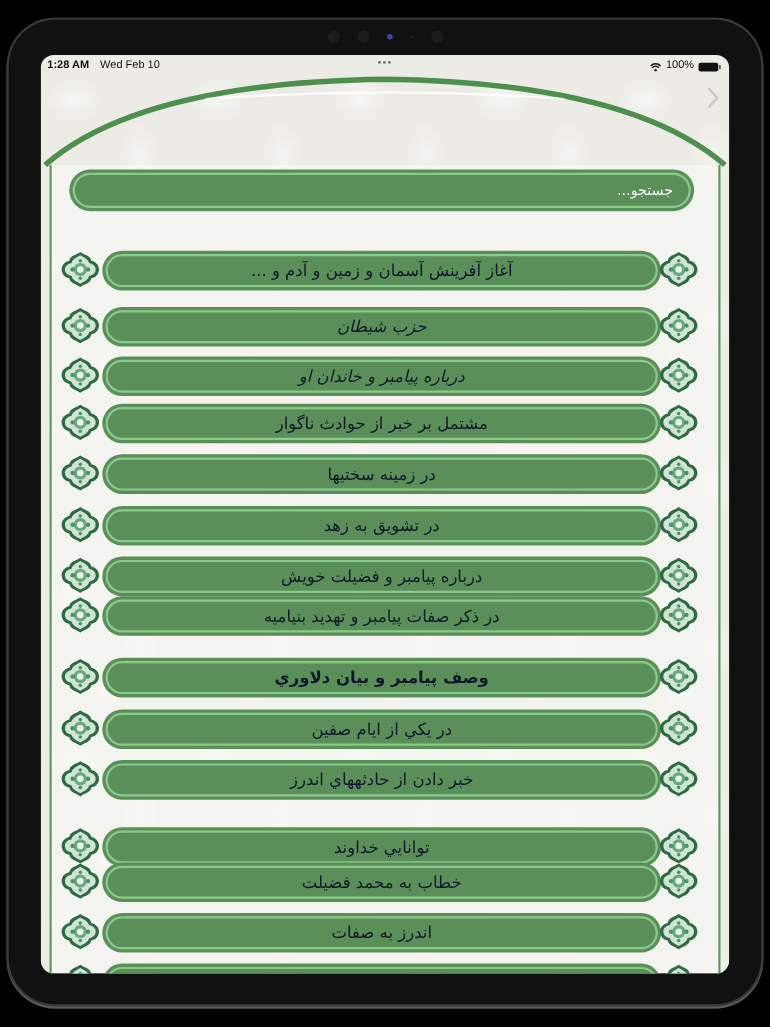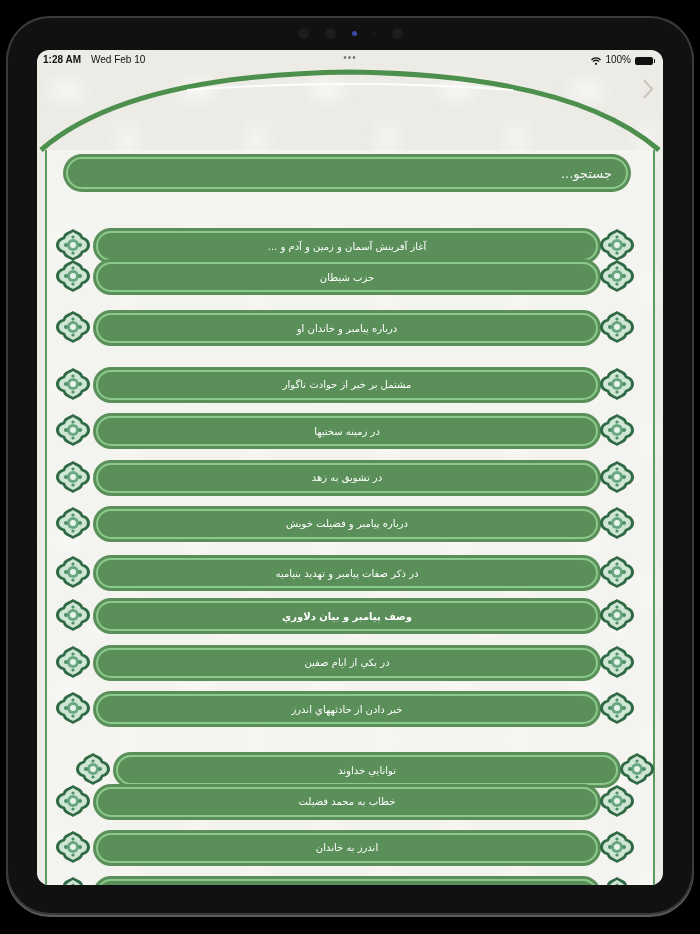--- a/index.html
+++ b/index.html
@@ -52,21 +52,21 @@
     .list { position: absolute; left: 0; right: 0; top: 176px; z-index: 3; }
     .row { position: absolute; left: 0; right: 0; height: 38px; }
     .item {
       position: absolute; left: 56px; width: 508px; top: 2px; height: 36px;
       background: #5a8f5a; border-radius: 18px; padding: 3px;
       cursor: pointer;
     }
     .item-inner {
       width: 100%; height: 100%; border: 2px solid #8cca8c; border-radius: 15px;
       display: flex; align-items: center; justify-content: center;
-      color: #ffffff; font-size: 10px; direction: rtl; white-space: nowrap;
+      color: #0f172a; font-size: 15px; direction: rtl; white-space: nowrap;
     }
     .orn { position: absolute; top: 2px; width: 36px; height: 34px; }
     .orn.left { left: 18px; }
     .orn.right { left: 562px; }
   </style>
 </head>
 <body>
 
 <div class="device">
   <div class="camera-bar">
@@ -135,21 +135,21 @@
     <path d="M18 4 C21 6 25 7 26 11 C30 12 32 14 32 17 C32 20 30 22 26 23 C25 27 21 28 18 30 C15 28 11 27 10 23 C6 22 4 20 4 17 C4 14 6 12 10 11 C11 7 15 6 18 4 Z" fill="#cfe6d4"></path>
     <circle cx="18" cy="17" r="6" fill="#6aa882"></circle>
     <circle cx="18" cy="17" r="3" fill="#e8f4ea"></circle>
     <circle cx="11" cy="17" r="2" fill="#4f8f66"></circle>
     <circle cx="25" cy="17" r="2" fill="#4f8f66"></circle>
     <circle cx="18" cy="9" r="1.6" fill="#4f8f66"></circle>
     <circle cx="18" cy="25" r="1.6" fill="#4f8f66"></circle>
   </svg>
 </span>
       </div>
-      <div class="row" style="top: 31px;">
+      <div class="row" style="top: 51px; font-style: italic;">
         <span class="orn left">
   <svg viewBox="0 0 36 34">
     <path d="M18 1 C22 4 27 4 28 9 C33 10 35 14 35 17 C35 20 33 24 28 25 C27 30 22 30 18 33 C14 30 9 30 8 25 C3 24 1 20 1 17 C1 14 3 10 8 9 C9 4 14 4 18 1 Z" fill="#2f6a45"></path>
     <path d="M18 4 C21 6 25 7 26 11 C30 12 32 14 32 17 C32 20 30 22 26 23 C25 27 21 28 18 30 C15 28 11 27 10 23 C6 22 4 20 4 17 C4 14 6 12 10 11 C11 7 15 6 18 4 Z" fill="#cfe6d4"></path>
     <circle cx="18" cy="17" r="6" fill="#6aa882"></circle>
     <circle cx="18" cy="17" r="3" fill="#e8f4ea"></circle>
     <circle cx="11" cy="17" r="2" fill="#4f8f66"></circle>
     <circle cx="25" cy="17" r="2" fill="#4f8f66"></circle>
     <circle cx="18" cy="9" r="1.6" fill="#4f8f66"></circle>
     <circle cx="18" cy="25" r="1.6" fill="#4f8f66"></circle>
@@ -164,21 +164,21 @@
     <path d="M18 4 C21 6 25 7 26 11 C30 12 32 14 32 17 C32 20 30 22 26 23 C25 27 21 28 18 30 C15 28 11 27 10 23 C6 22 4 20 4 17 C4 14 6 12 10 11 C11 7 15 6 18 4 Z" fill="#cfe6d4"></path>
     <circle cx="18" cy="17" r="6" fill="#6aa882"></circle>
     <circle cx="18" cy="17" r="3" fill="#e8f4ea"></circle>
     <circle cx="11" cy="17" r="2" fill="#4f8f66"></circle>
     <circle cx="25" cy="17" r="2" fill="#4f8f66"></circle>
     <circle cx="18" cy="9" r="1.6" fill="#4f8f66"></circle>
     <circle cx="18" cy="25" r="1.6" fill="#4f8f66"></circle>
   </svg>
 </span>
       </div>
-      <div class="row" style="top: 82px;">
+      <div class="row" style="top: 96px; font-style: italic;">
         <span class="orn left">
   <svg viewBox="0 0 36 34">
     <path d="M18 1 C22 4 27 4 28 9 C33 10 35 14 35 17 C35 20 33 24 28 25 C27 30 22 30 18 33 C14 30 9 30 8 25 C3 24 1 20 1 17 C1 14 3 10 8 9 C9 4 14 4 18 1 Z" fill="#2f6a45"></path>
     <path d="M18 4 C21 6 25 7 26 11 C30 12 32 14 32 17 C32 20 30 22 26 23 C25 27 21 28 18 30 C15 28 11 27 10 23 C6 22 4 20 4 17 C4 14 6 12 10 11 C11 7 15 6 18 4 Z" fill="#cfe6d4"></path>
     <circle cx="18" cy="17" r="6" fill="#6aa882"></circle>
     <circle cx="18" cy="17" r="3" fill="#e8f4ea"></circle>
     <circle cx="11" cy="17" r="2" fill="#4f8f66"></circle>
     <circle cx="25" cy="17" r="2" fill="#4f8f66"></circle>
     <circle cx="18" cy="9" r="1.6" fill="#4f8f66"></circle>
     <circle cx="18" cy="25" r="1.6" fill="#4f8f66"></circle>
@@ -309,21 +309,21 @@
     <path d="M18 4 C21 6 25 7 26 11 C30 12 32 14 32 17 C32 20 30 22 26 23 C25 27 21 28 18 30 C15 28 11 27 10 23 C6 22 4 20 4 17 C4 14 6 12 10 11 C11 7 15 6 18 4 Z" fill="#cfe6d4"></path>
     <circle cx="18" cy="17" r="6" fill="#6aa882"></circle>
     <circle cx="18" cy="17" r="3" fill="#e8f4ea"></circle>
     <circle cx="11" cy="17" r="2" fill="#4f8f66"></circle>
     <circle cx="25" cy="17" r="2" fill="#4f8f66"></circle>
     <circle cx="18" cy="9" r="1.6" fill="#4f8f66"></circle>
     <circle cx="18" cy="25" r="1.6" fill="#4f8f66"></circle>
   </svg>
 </span>
       </div>
-      <div class="row" style="top: 327px;">
+      <div class="row" style="top: 314px;">
         <span class="orn left">
   <svg viewBox="0 0 36 34">
     <path d="M18 1 C22 4 27 4 28 9 C33 10 35 14 35 17 C35 20 33 24 28 25 C27 30 22 30 18 33 C14 30 9 30 8 25 C3 24 1 20 1 17 C1 14 3 10 8 9 C9 4 14 4 18 1 Z" fill="#2f6a45"></path>
     <path d="M18 4 C21 6 25 7 26 11 C30 12 32 14 32 17 C32 20 30 22 26 23 C25 27 21 28 18 30 C15 28 11 27 10 23 C6 22 4 20 4 17 C4 14 6 12 10 11 C11 7 15 6 18 4 Z" fill="#cfe6d4"></path>
     <circle cx="18" cy="17" r="6" fill="#6aa882"></circle>
     <circle cx="18" cy="17" r="3" fill="#e8f4ea"></circle>
     <circle cx="11" cy="17" r="2" fill="#4f8f66"></circle>
     <circle cx="25" cy="17" r="2" fill="#4f8f66"></circle>
     <circle cx="18" cy="9" r="1.6" fill="#4f8f66"></circle>
     <circle cx="18" cy="25" r="1.6" fill="#4f8f66"></circle>
@@ -425,21 +425,21 @@
     <path d="M18 4 C21 6 25 7 26 11 C30 12 32 14 32 17 C32 20 30 22 26 23 C25 27 21 28 18 30 C15 28 11 27 10 23 C6 22 4 20 4 17 C4 14 6 12 10 11 C11 7 15 6 18 4 Z" fill="#cfe6d4"></path>
     <circle cx="18" cy="17" r="6" fill="#6aa882"></circle>
     <circle cx="18" cy="17" r="3" fill="#e8f4ea"></circle>
     <circle cx="11" cy="17" r="2" fill="#4f8f66"></circle>
     <circle cx="25" cy="17" r="2" fill="#4f8f66"></circle>
     <circle cx="18" cy="9" r="1.6" fill="#4f8f66"></circle>
     <circle cx="18" cy="25" r="1.6" fill="#4f8f66"></circle>
   </svg>
 </span>
       </div>
-      <div class="row" style="top: 524px; margin-left: 20px;">
+      <div class="row" style="top: 524px;">
         <span class="orn left">
   <svg viewBox="0 0 36 34">
     <path d="M18 1 C22 4 27 4 28 9 C33 10 35 14 35 17 C35 20 33 24 28 25 C27 30 22 30 18 33 C14 30 9 30 8 25 C3 24 1 20 1 17 C1 14 3 10 8 9 C9 4 14 4 18 1 Z" fill="#2f6a45"></path>
     <path d="M18 4 C21 6 25 7 26 11 C30 12 32 14 32 17 C32 20 30 22 26 23 C25 27 21 28 18 30 C15 28 11 27 10 23 C6 22 4 20 4 17 C4 14 6 12 10 11 C11 7 15 6 18 4 Z" fill="#cfe6d4"></path>
     <circle cx="18" cy="17" r="6" fill="#6aa882"></circle>
     <circle cx="18" cy="17" r="3" fill="#e8f4ea"></circle>
     <circle cx="11" cy="17" r="2" fill="#4f8f66"></circle>
     <circle cx="25" cy="17" r="2" fill="#4f8f66"></circle>
     <circle cx="18" cy="9" r="1.6" fill="#4f8f66"></circle>
     <circle cx="18" cy="25" r="1.6" fill="#4f8f66"></circle>
@@ -497,21 +497,21 @@
     <path d="M18 4 C21 6 25 7 26 11 C30 12 32 14 32 17 C32 20 30 22 26 23 C25 27 21 28 18 30 C15 28 11 27 10 23 C6 22 4 20 4 17 C4 14 6 12 10 11 C11 7 15 6 18 4 Z" fill="#cfe6d4"></path>
     <circle cx="18" cy="17" r="6" fill="#6aa882"></circle>
     <circle cx="18" cy="17" r="3" fill="#e8f4ea"></circle>
     <circle cx="11" cy="17" r="2" fill="#4f8f66"></circle>
     <circle cx="25" cy="17" r="2" fill="#4f8f66"></circle>
     <circle cx="18" cy="9" r="1.6" fill="#4f8f66"></circle>
     <circle cx="18" cy="25" r="1.6" fill="#4f8f66"></circle>
   </svg>
 </span>
         <div class="item">
-          <div class="item-inner">اندرز به خاندان</div>
+          <div class="item-inner">اندرز به صفات</div>
         </div>
         <span class="orn right">
   <svg viewBox="0 0 36 34">
     <path d="M18 1 C22 4 27 4 28 9 C33 10 35 14 35 17 C35 20 33 24 28 25 C27 30 22 30 18 33 C14 30 9 30 8 25 C3 24 1 20 1 17 C1 14 3 10 8 9 C9 4 14 4 18 1 Z" fill="#2f6a45"></path>
     <path d="M18 4 C21 6 25 7 26 11 C30 12 32 14 32 17 C32 20 30 22 26 23 C25 27 21 28 18 30 C15 28 11 27 10 23 C6 22 4 20 4 17 C4 14 6 12 10 11 C11 7 15 6 18 4 Z" fill="#cfe6d4"></path>
     <circle cx="18" cy="17" r="6" fill="#6aa882"></circle>
     <circle cx="18" cy="17" r="3" fill="#e8f4ea"></circle>
     <circle cx="11" cy="17" r="2" fill="#4f8f66"></circle>
     <circle cx="25" cy="17" r="2" fill="#4f8f66"></circle>
     <circle cx="18" cy="9" r="1.6" fill="#4f8f66"></circle>

